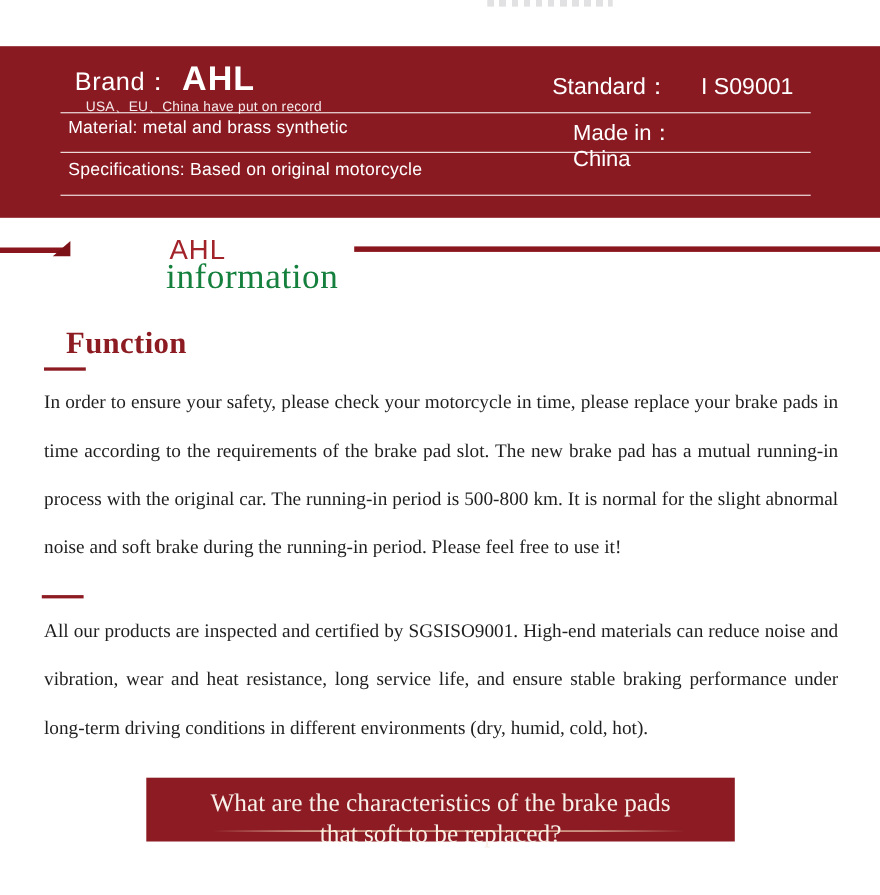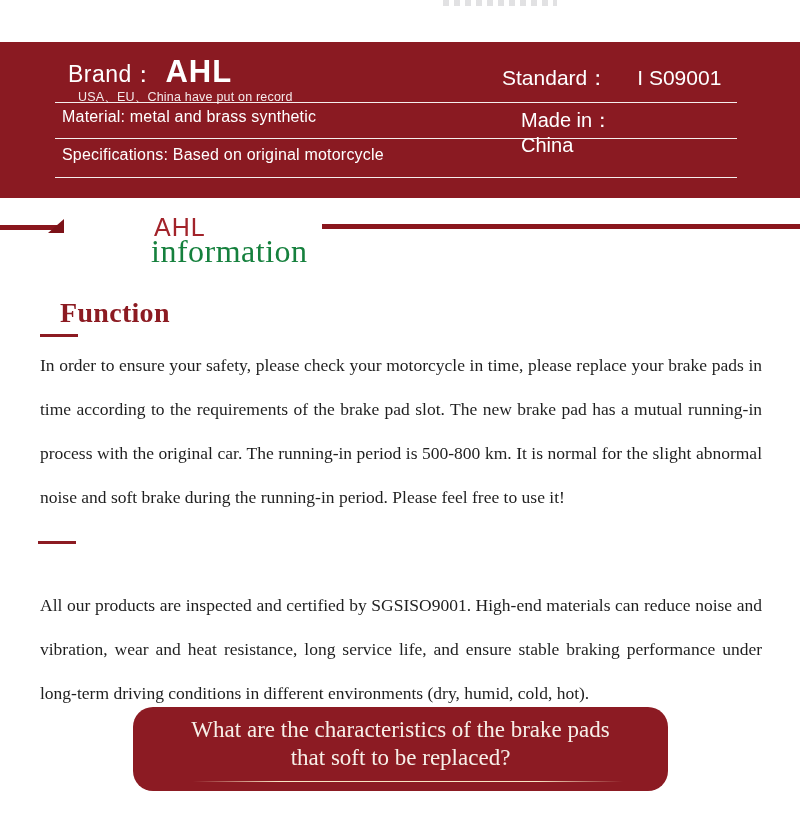--- a/index.html
+++ b/index.html
@@ -41,24 +41,24 @@
     font-family:Liberation Serif, serif;letter-spacing:.5px;}
 
   
   .section-heading{position:absolute;color:#8c1b22;font-family:"Liberation Serif",serif;
     font-weight:bold;font-size:28px;letter-spacing:.3px;}
   .heading-underline{position:absolute;width:38px;height:3px;background:#8c1b22;}
   .h-function{left:40px;top:297px;margin-left:20px;} .u-function{left:40px;top:334px;}
   .h-feature{left:38px;top:504px;}  .u-feature{left:38px;top:541px;}
   .body-para{position:absolute;left:40px;width:722px;color:#1f1f1f;
     font-family:"Liberation Serif",serif;font-size:17.5px;line-height:44px;text-align:justify;}
-  .p-function{top:343px;} .p-feature{top:551px;margin-top:32px;}
+  .p-function{top:343px;} .p-feature{top:551px;}
 
   
-  .question-box{position:absolute;left:133px;top:707px;width:535px;height:84px;background:#8c1b23;border-radius:20px;}
+  .question-box{position:absolute;left:133px;top:707px;width:535px;height:58px;background:#8c1b23;}
   .question-text{position:absolute;left:0;top:9px;width:100%;text-align:center;color:#f7efe8;
     font-family:"Liberation Serif",serif;font-size:23px;line-height:28px;}
   .question-underline{position:absolute;left:60px;right:45px;bottom:9px;height:1px;
     background:linear-gradient(90deg,rgba(255,245,220,0) 0%,rgba(255,240,205,.95) 20%,
       rgba(255,240,205,.95) 80%,rgba(255,245,220,0) 100%);}
 </style>
 </head>
 <body>
 
 <div class="page">

